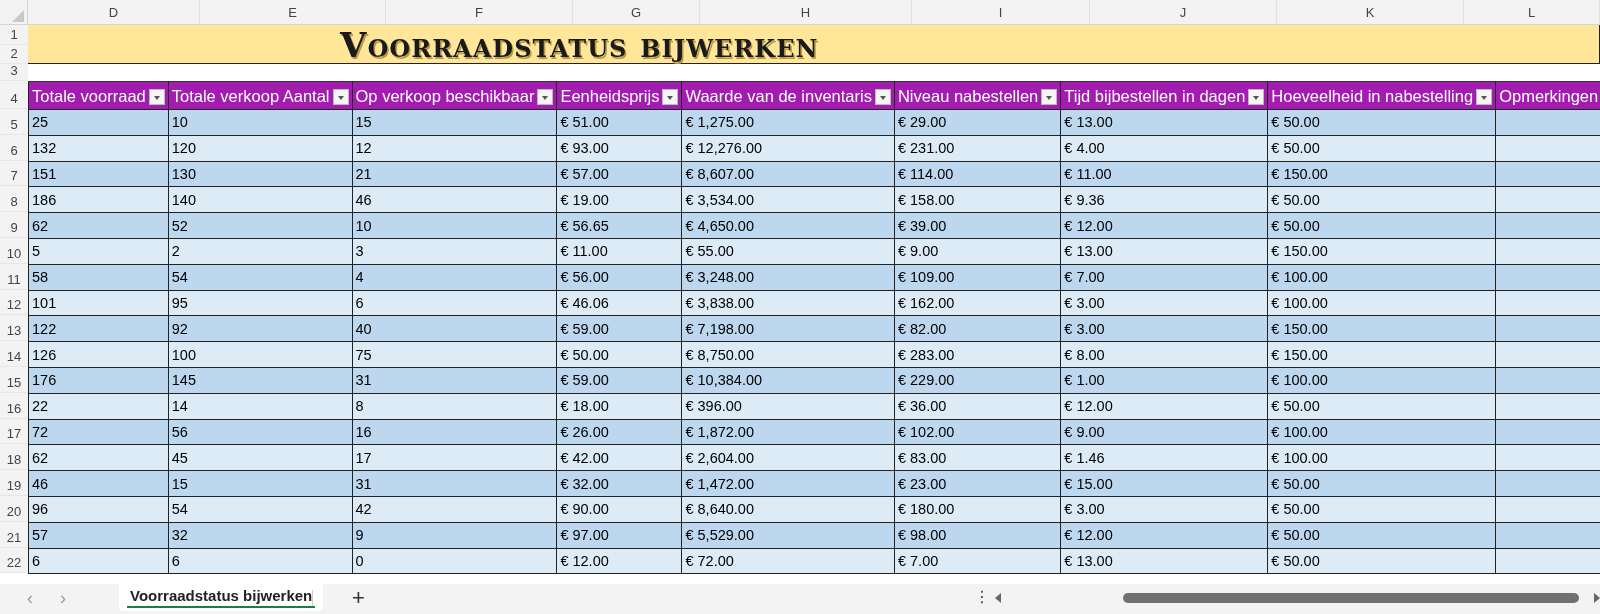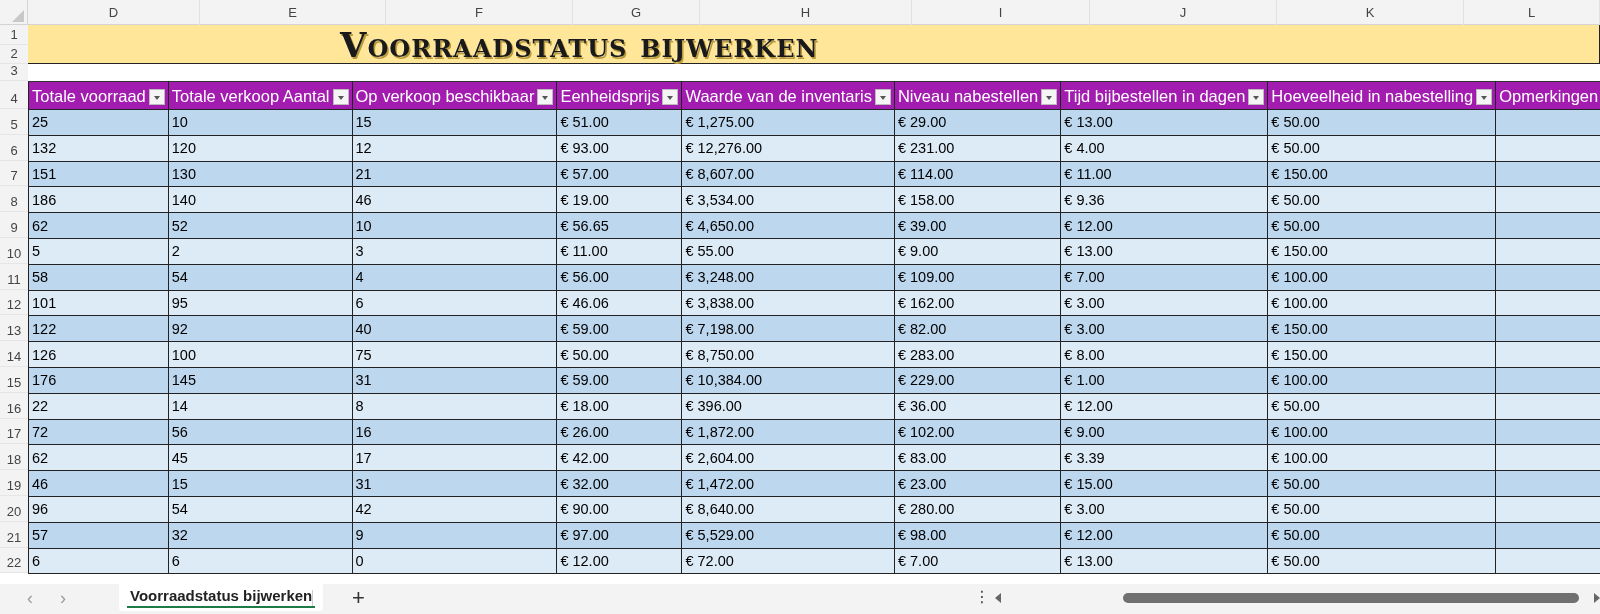--- a/index.html
+++ b/index.html
@@ -288,42 +288,42 @@
             <td>€ 100.00</td>
             <td></td>
           </tr>
           <tr class="even">
             <td>62</td>
             <td>45</td>
             <td>17</td>
             <td>€ 42.00</td>
             <td>€ 2,604.00</td>
             <td>€ 83.00</td>
-            <td>€ 3.39</td>
+            <td>€ 1.46</td>
             <td>€ 100.00</td>
             <td></td>
           </tr>
           <tr class="odd">
             <td>46</td>
             <td>15</td>
             <td>31</td>
             <td>€ 32.00</td>
             <td>€ 1,472.00</td>
             <td>€ 23.00</td>
             <td>€ 15.00</td>
             <td>€ 50.00</td>
             <td></td>
           </tr>
           <tr class="even">
             <td>96</td>
             <td>54</td>
             <td>42</td>
             <td>€ 90.00</td>
             <td>€ 8,640.00</td>
-            <td>€ 280.00</td>
+            <td>€ 180.00</td>
             <td>€ 3.00</td>
             <td>€ 50.00</td>
             <td></td>
           </tr>
           <tr class="odd">
             <td>57</td>
             <td>32</td>
             <td>9</td>
             <td>€ 97.00</td>
             <td>€ 5,529.00</td>

